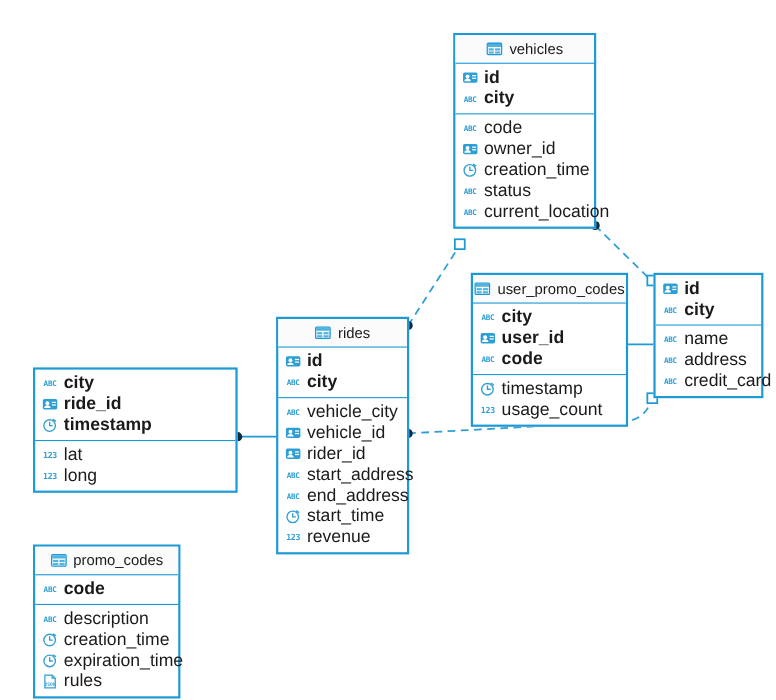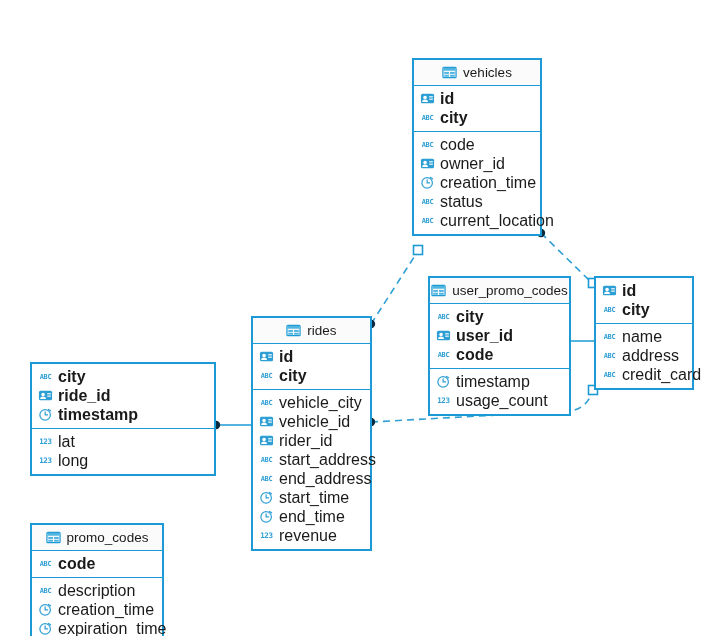--- a/index.html
+++ b/index.html
@@ -4,21 +4,21 @@
 <style>
   html,body{margin:0;padding:0;}
   body{
     width:705px;height:636px;
     background:#ffffff;
     font-family:"Liberation Sans", sans-serif;
     position:relative;
     overflow:hidden;
     -webkit-font-smoothing:antialiased;
   }
-  #canvas{position:absolute;inset:0;width:705px;height:556px;margin-top:28px;}
+  #canvas{position:absolute;inset:0;width:705px;height:556px;}
   #edge-layer{position:absolute;left:0;top:0;width:705px;height:636px;pointer-events:none;}
 
   .table-node{
     position:absolute;
     box-sizing:border-box;
     border:2px solid #1c9ad6;
     background:#ffffff;
   }
   .tbl-header{
     display:flex;align-items:center;justify-content:center;
@@ -322,28 +322,20 @@
       <div class="field-row">
         <svg class="ic" viewBox="0 0 16 16">
           <circle cx="7.6" cy="8.4" r="5.6" fill="none" stroke="#2e9fd4" stroke-width="1.3"></circle>
           <path d="M7.6 5.2 V8.4 H10.2" fill="none" stroke="#2e9fd4" stroke-width="1.3" stroke-linecap="round"></path>
           <path d="M11.2 2.6 l2.2 1.5" stroke="#2e9fd4" stroke-width="1.3" stroke-linecap="round"></path>
         </svg>
         <span class="field-name">start_time</span>
       </div>
       <div class="field-row">
         <svg class="ic" viewBox="0 0 16 16">
-          <circle cx="7.6" cy="8.4" r="5.6" fill="none" stroke="#2e9fd4" stroke-width="1.3"></circle>
-          <path d="M7.6 5.2 V8.4 H10.2" fill="none" stroke="#2e9fd4" stroke-width="1.3" stroke-linecap="round"></path>
-          <path d="M11.2 2.6 l2.2 1.5" stroke="#2e9fd4" stroke-width="1.3" stroke-linecap="round"></path>
-        </svg>
-        <span class="field-name">end_time</span>
-      </div>
-      <div class="field-row">
-        <svg class="ic" viewBox="0 0 16 16">
           <text x="8" y="11" font-family="DejaVu Sans Mono, monospace" font-size="8" font-weight="bold" fill="#2e9fd4" text-anchor="middle" letter-spacing="-0.3">123</text>
         </svg>
         <span class="field-name">revenue</span>
       </div>
     </div>
   </div>
 
   <div class="table-node" style="left:30px; top:334px; width:186px;">
     <div class="tbl-section keys">
       <div class="field-row">
@@ -423,16 +415,24 @@
         <span class="field-name">creation_time</span>
       </div>
       <div class="field-row">
         <svg class="ic" viewBox="0 0 16 16">
           <circle cx="7.6" cy="8.4" r="5.6" fill="none" stroke="#2e9fd4" stroke-width="1.3"></circle>
           <path d="M7.6 5.2 V8.4 H10.2" fill="none" stroke="#2e9fd4" stroke-width="1.3" stroke-linecap="round"></path>
           <path d="M11.2 2.6 l2.2 1.5" stroke="#2e9fd4" stroke-width="1.3" stroke-linecap="round"></path>
         </svg>
         <span class="field-name">expiration_time</span>
       </div>
+      <div class="field-row">
+        <svg class="ic" viewBox="0 0 16 16">
+          <path d="M3 1.8 h7 l3 3 v9.4 h-10 z" fill="#ffffff" stroke="#2e9fd4" stroke-width="1.2"></path>
+          <path d="M10 1.8 v3 h3" fill="none" stroke="#2e9fd4" stroke-width="1.2"></path>
+          <text x="8" y="12.6" font-family="DejaVu Sans Mono, monospace" font-size="4.6" font-weight="bold" fill="#2e9fd4" text-anchor="middle">JSON</text>
+        </svg>
+        <span class="field-name">rules</span>
+      </div>
     </div>
   </div>
 
 </div>
 
 </body></html>

